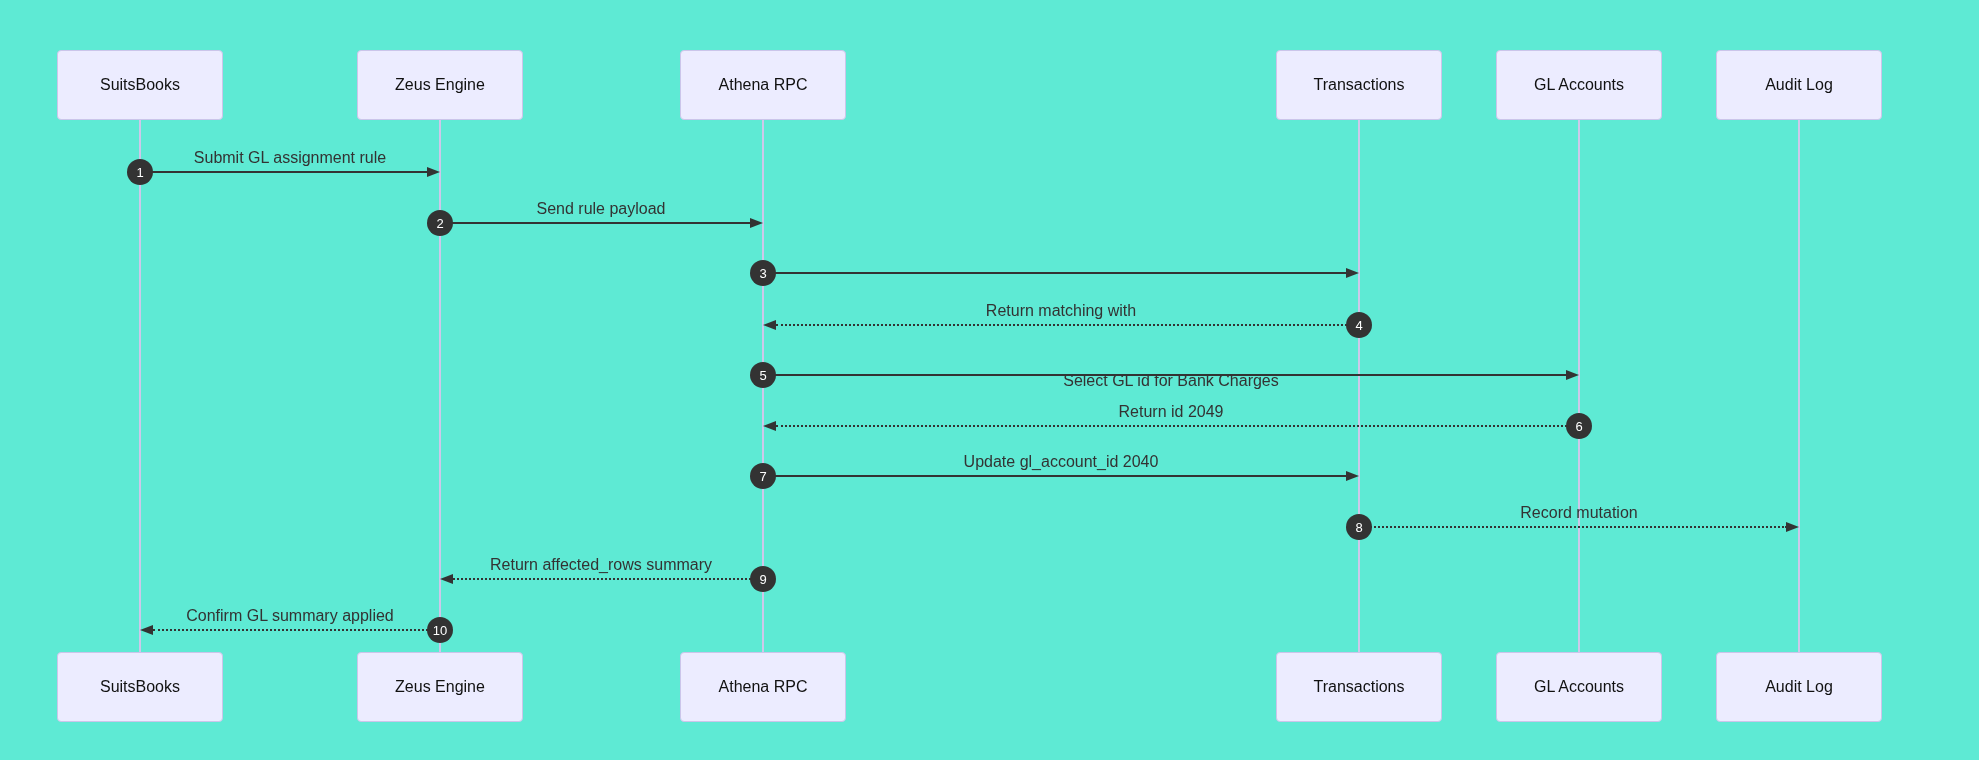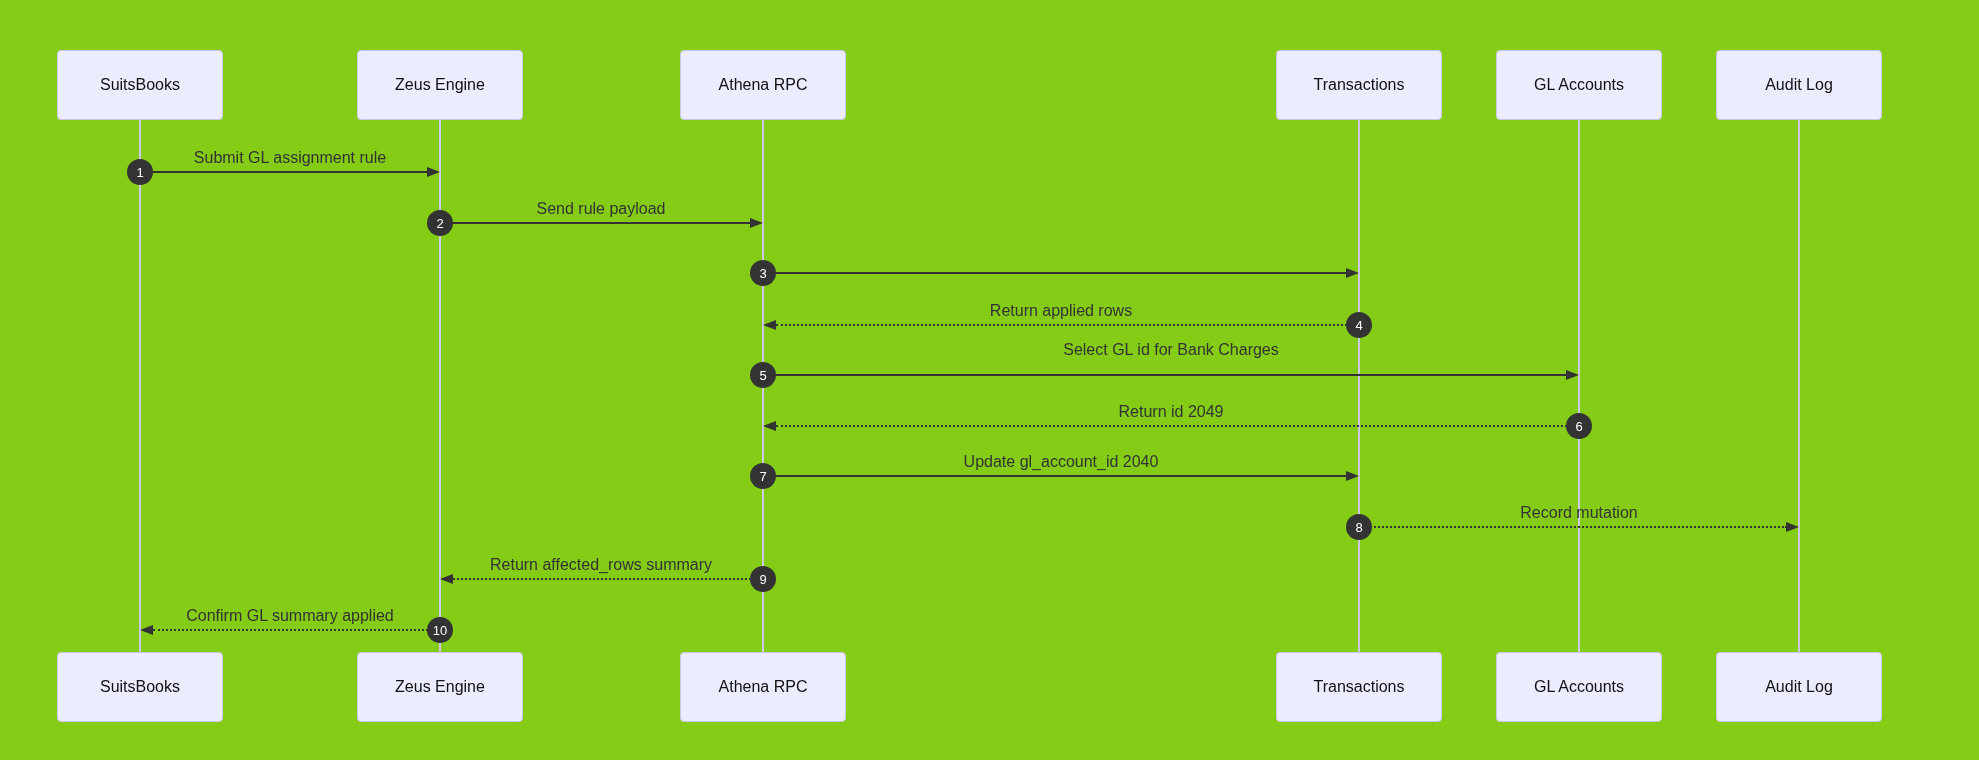--- a/index.html
+++ b/index.html
@@ -1,17 +1,17 @@
 <!DOCTYPE html>
 <html><head>
 <meta charset="utf-8">
 <style>
   html,body { margin:0; padding:0; background:#fff; }
   .canvas {
-    position:relative; width:1979px; height:760px; background:#84cc16;
+    position:relative; width:1979px; height:760px; background:#5eead4;
     font-family:"Liberation Sans","DejaVu Sans",sans-serif; overflow:hidden;
   }
   .actor {
     position:absolute; width:166px; height:70px;
     background:#ECECFF; border:1px solid #CBC5EA; border-radius:4px;
     display:flex; align-items:center; justify-content:center;
     font-size:16px; color:#111; box-sizing:border-box; z-index:3;
   }
   .actor.top { top:50px; }
   .actor.bottom { top:652px; }
@@ -93,26 +93,26 @@
 
   <div class="msg-label" style="left:601px; top:199px">Send rule payload</div>
   <div class="msg-line solid" style="left:440px; top:222px; width:311px"></div>
   <div class="arrow right" style="left:750px; top:218px"></div>
   <div class="seq" style="left:427px; top:210px">2</div>
 
   <div class="msg-line solid" style="left:763px; top:272px; width:584px"></div>
   <div class="arrow right" style="left:1346px; top:268px"></div>
   <div class="seq" style="left:750px; top:260px">3</div>
 
-  <div class="msg-label" style="left:1061px; top:301px">Return applied rows</div>
+  <div class="msg-label" style="left:1061px; top:301px">Return matching with</div>
   <div class="msg-line dotted" style="left:776px; top:324px; width:583px"></div>
   <div class="arrow left" style="left:763px; top:320px"></div>
   <div class="seq" style="left:1346px; top:312px">4</div>
 
-  <div class="msg-label" style="left:1171px; top:340px">Select GL id for Bank Charges</div>
+  <div class="msg-label" style="left:1171px; top:371px">Select GL id for Bank Charges</div>
   <div class="msg-line solid" style="left:763px; top:374px; width:804px"></div>
   <div class="arrow right" style="left:1566px; top:370px"></div>
   <div class="seq" style="left:750px; top:362px">5</div>
 
   <div class="msg-label" style="left:1171px; top:402px">Return id 2049</div>
   <div class="msg-line dotted" style="left:776px; top:425px; width:803px"></div>
   <div class="arrow left" style="left:763px; top:421px"></div>
   <div class="seq" style="left:1566px; top:413px">6</div>
 
   <div class="msg-label" style="left:1061px; top:452px">Update gl_account_id 2040</div>

